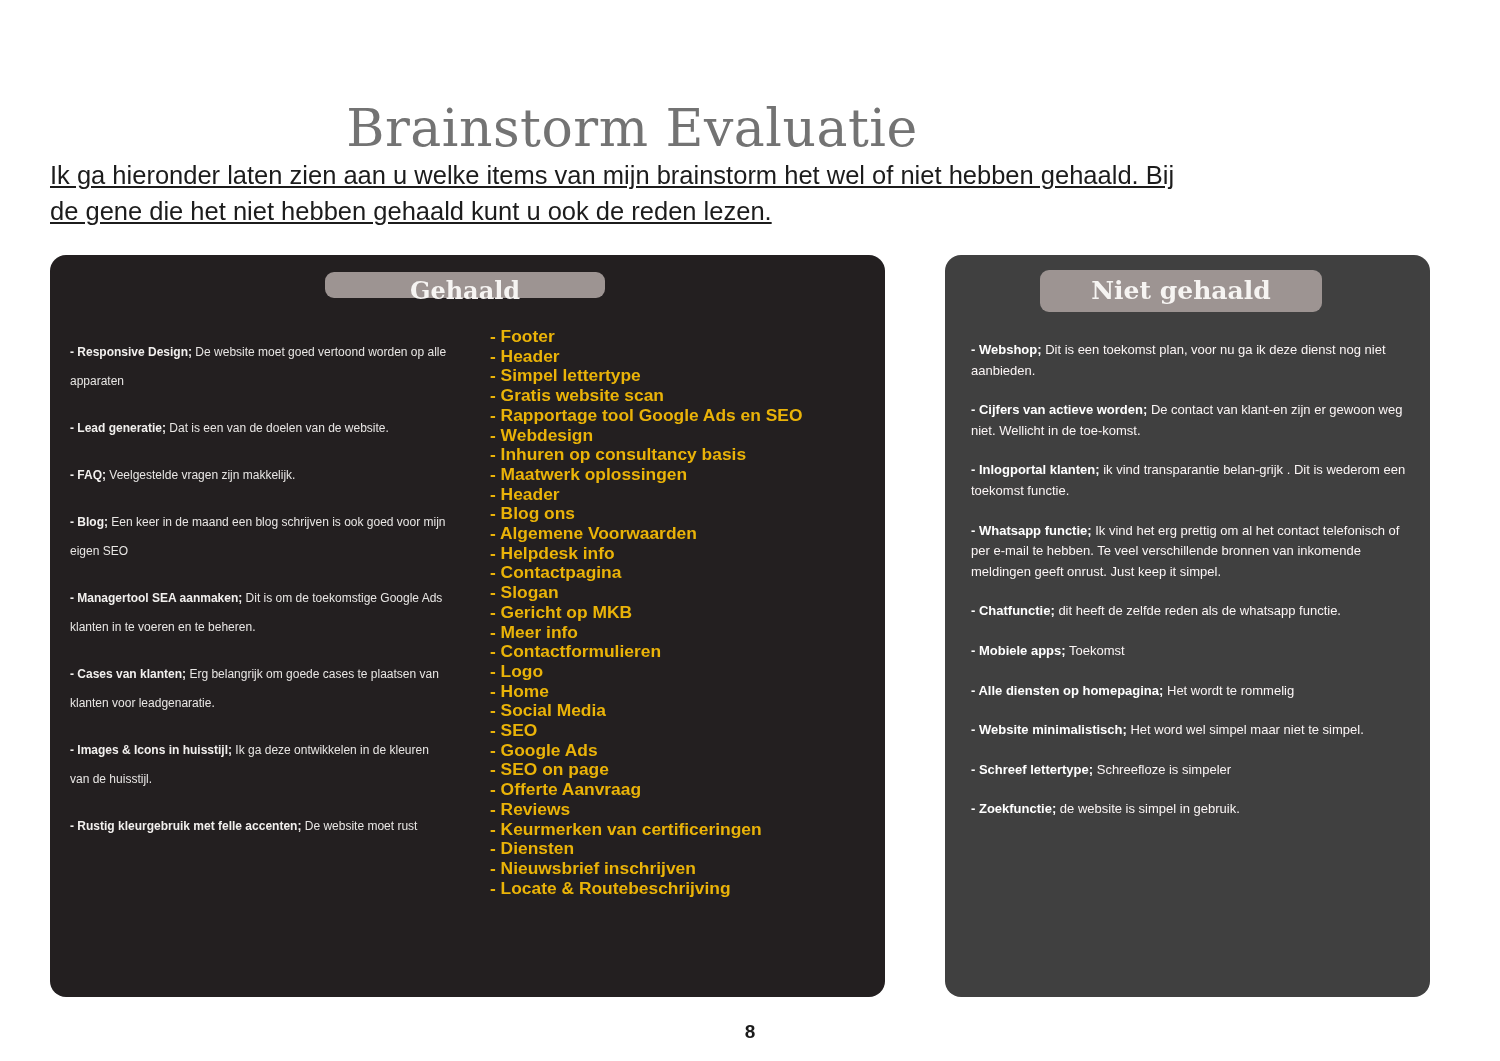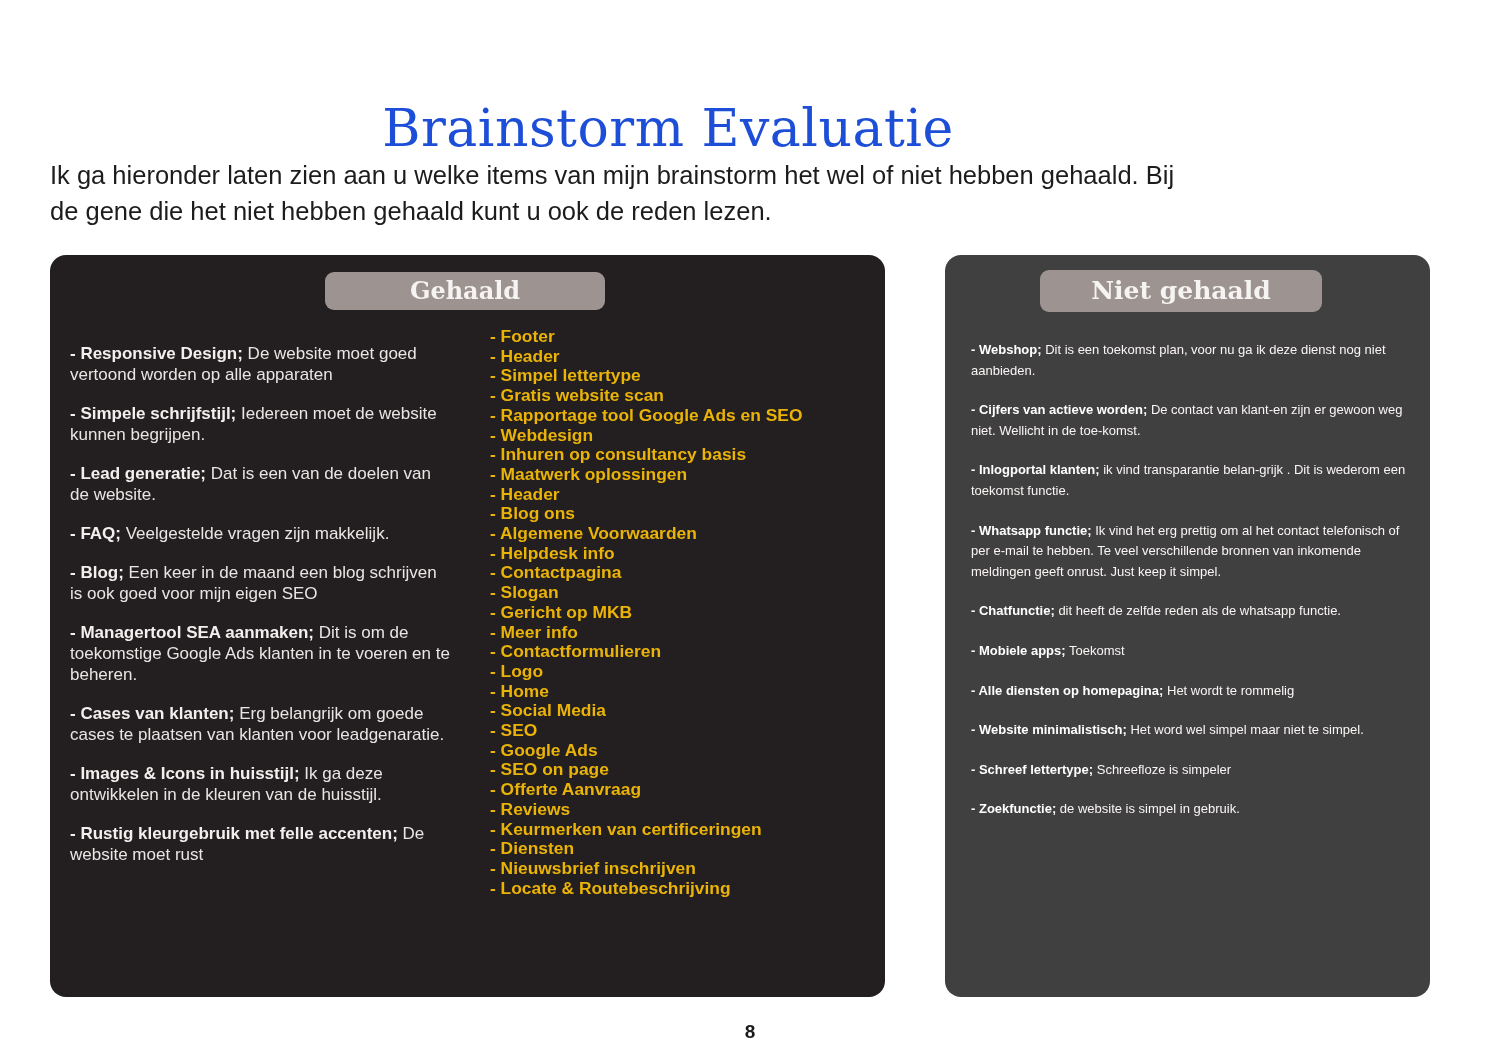--- a/index.html
+++ b/index.html
@@ -21,34 +21,34 @@
     position: absolute;
     top: 62px;
     left: 0;
     width: 1264px;
     text-align: center;
     font-family: "DejaVu Serif", "Liberation Serif", serif;
     font-weight: 400;
     font-size: 52px;
     line-height: 62px;
     letter-spacing: 0.5px;
-    color: #1d4ed8;
-    margin-left: 36px;
+    color: #737373;
   }
 
   
   .intro {
     position: absolute;
     top: 157px;
     left: 50px;
     width: 1360px;
     font-size: 25.5px;
     line-height: 36px;
     color: #1c1c1c;
     font-weight: 400;
+    text-decoration: underline;
   }
   .intro span { display: block; }
 
   
   .card {
     position: absolute;
     border-radius: 16px;
     box-sizing: border-box;
   }
   .card-gehaald {
@@ -74,21 +74,21 @@
     color: #f6f4f2;
     font-family: "DejaVu Serif", "Liberation Serif", serif;
     font-weight: 700;
     text-align: center;
     white-space: nowrap;
   }
   .badge-gehaald {
     left: 275px;
     top: 17px;
     width: 280px;
-    height: 38px;
+    height: 26px;
     line-height: 37px;
     font-size: 24px;
   }
   .badge-niet {
     left: 95px;
     top: 15px;
     width: 282px;
     height: 42px;
     line-height: 41px;
     font-size: 25px;
@@ -110,22 +110,22 @@
   .col-red {
     position: absolute;
     left: 26px;
     top: 72px;
     width: 435px;
   }
 
   
   .entry {
     color: #f2f0ee;
-    font-size: 17px;
-    line-height: 21px;
+    font-size: 12px;
+    line-height: 29px;
     margin-bottom: 18px;
   }
   .entry b {
     font-weight: 700;
   }
   .entry .rest {
     font-weight: 400;
     color: #e8e6e4;
   }
 
@@ -165,21 +165,20 @@
 
 <div class="intro">
   <span>Ik ga hieronder laten zien aan u welke items van mijn brainstorm het wel of niet hebben gehaald. Bij</span>
   <span>de gene die het niet hebben gehaald kunt u ook de reden lezen.</span>
 </div>
 
 <section class="card card-gehaald">
   <div class="badge badge-gehaald">Gehaald</div>
   <div class="col-left">
       <p class="entry"><b>- Responsive Design;</b><span class="rest"> De website moet goed vertoond worden op alle apparaten</span></p>
-      <p class="entry"><b>- Simpele schrijfstijl;</b><span class="rest"> Iedereen moet de website kunnen begrijpen.</span></p>
       <p class="entry"><b>- Lead generatie;</b><span class="rest">  Dat is een van de doelen van de website.</span></p>
       <p class="entry"><b>- FAQ;</b><span class="rest"> Veelgestelde vragen zijn makkelijk.</span></p>
       <p class="entry"><b>- Blog;</b><span class="rest"> Een keer in de maand een blog schrijven is ook goed voor mijn eigen SEO</span></p>
       <p class="entry"><b>- Managertool SEA aanmaken;</b><span class="rest"> Dit is om de toekomstige Google Ads klanten in te voeren en te beheren.</span></p>
       <p class="entry"><b>- Cases van klanten;</b><span class="rest"> Erg belangrijk om goede cases te plaatsen van klanten voor leadgenaratie.</span></p>
       <p class="entry"><b>- Images &amp; Icons in huisstijl;</b><span class="rest"> Ik ga deze ontwikkelen in de kleuren van de huisstijl.</span></p>
       <p class="entry"><b>- Rustig kleurgebruik met felle accenten;</b><span class="rest"> De website moet rust</span></p>
     </div>
   <div class="col-right">
       <div class="bullet">- Footer</div>

